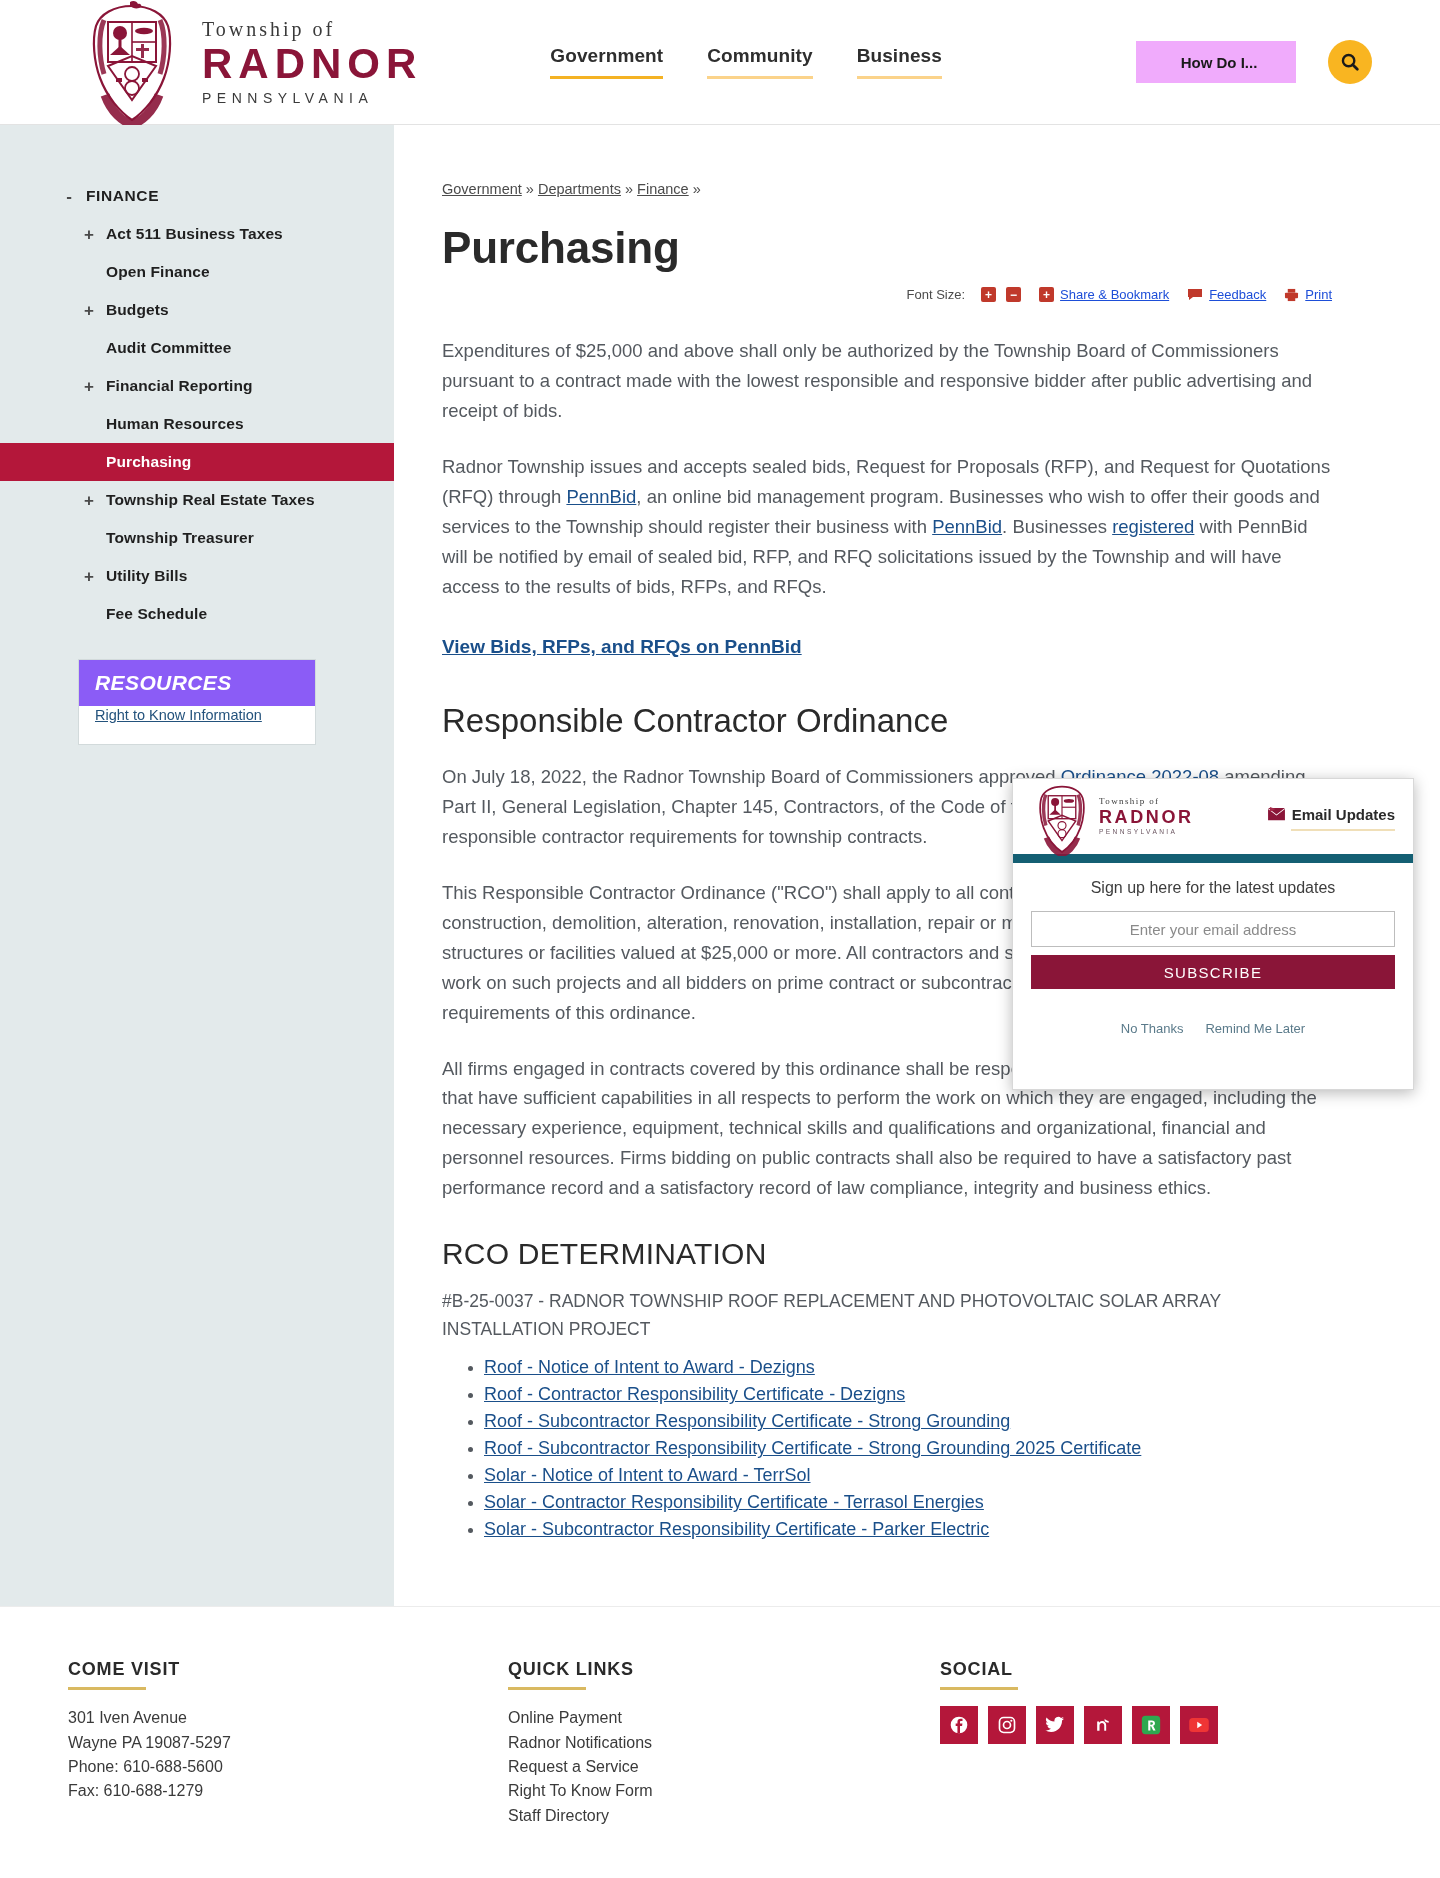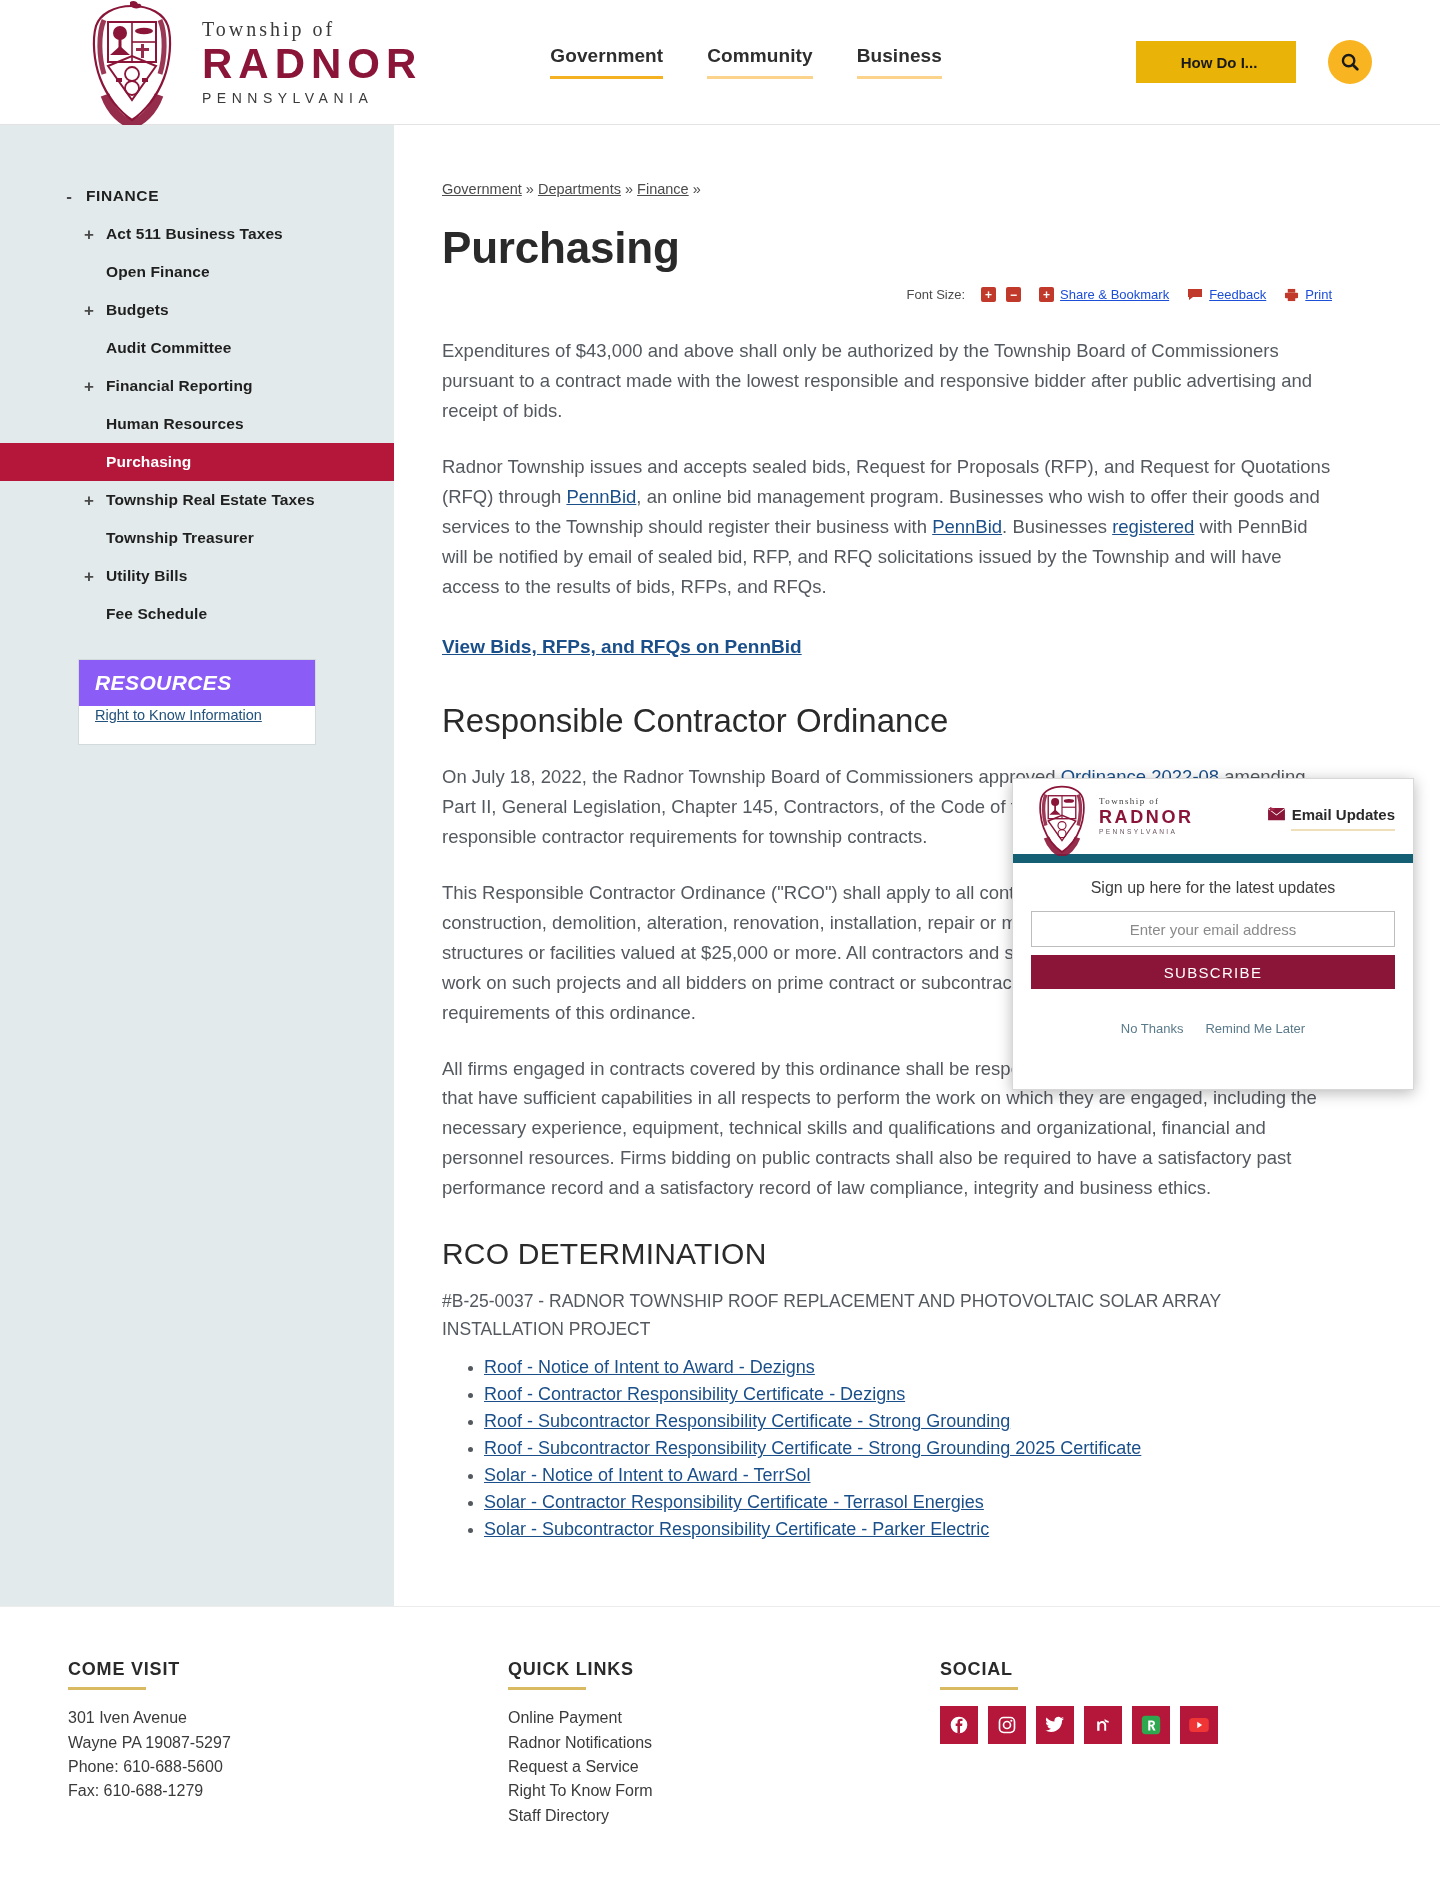--- a/index.html
+++ b/index.html
@@ -42,21 +42,21 @@
     content:""; position:absolute; left:0; right:0; bottom:0;
     height:3px; background:#fbd38a;
   }
   .navitem.active::after { background:#f4b223; }
 
   .header-right {
     position:absolute; right:68px; top:50%; transform:translateY(-50%);
     display:flex; align-items:center; gap:32px;
   }
   .howdoi {
-    background:#eab308; border:none; color:#1a1a1a;
+    background:#f0abfc; border:none; color:#1a1a1a;
     font-size:15px; font-weight:bold; width:160px; height:42px;
     cursor:pointer; font-family:"Liberation Sans", sans-serif;padding-left:12px;
   }
   .searchbtn {
     width:44px; height:44px; border-radius:50%; background:#f9b521;
     border:none; display:flex; align-items:center; justify-content:center;
     cursor:pointer;
   }
 
   
@@ -373,21 +373,21 @@
       <span class="tb-item">
         <svg width="15" height="14" viewBox="0 0 16 15">
           <rect x="4" y="1" width="8" height="4" fill="#c0392b"></rect>
           <rect x="1" y="5" width="14" height="6" rx="1" fill="#c0392b"></rect>
           <rect x="4" y="10" width="8" height="4" fill="#c0392b"></rect>
         </svg>
         <span class="txt">Print</span>
       </span>
     </div>
 
-    <p class="body">Expenditures of $43,000 and above shall only be authorized by the Township Board of Commissioners pursuant to a contract made with the lowest responsible and responsive bidder after public advertising and receipt of bids.</p>
+    <p class="body">Expenditures of $25,000 and above shall only be authorized by the Township Board of Commissioners pursuant to a contract made with the lowest responsible and responsive bidder after public advertising and receipt of bids.</p>
 
     <p class="body">
       <span>Radnor Township issues and accepts sealed bids, Request for Proposals (RFP), and Request for Quotations (RFQ) through </span><a class="link">PennBid</a><span>, an online bid management program. Businesses who wish to offer their goods and services to the Township should register their business with </span><a class="link">PennBid</a><span>. Businesses </span><a class="link">registered</a><span> with PennBid will be notified by email of sealed bid, RFP, and RFQ solicitations issued by the Township and will have access to the results of bids, RFPs, and RFQs.</span>
     </p>
 
     <a class="bigbid">View Bids, RFPs, and RFQs on PennBid</a>
 
     <h2 class="sec">Responsible Contractor Ordinance</h2>
 
     <p class="body">

